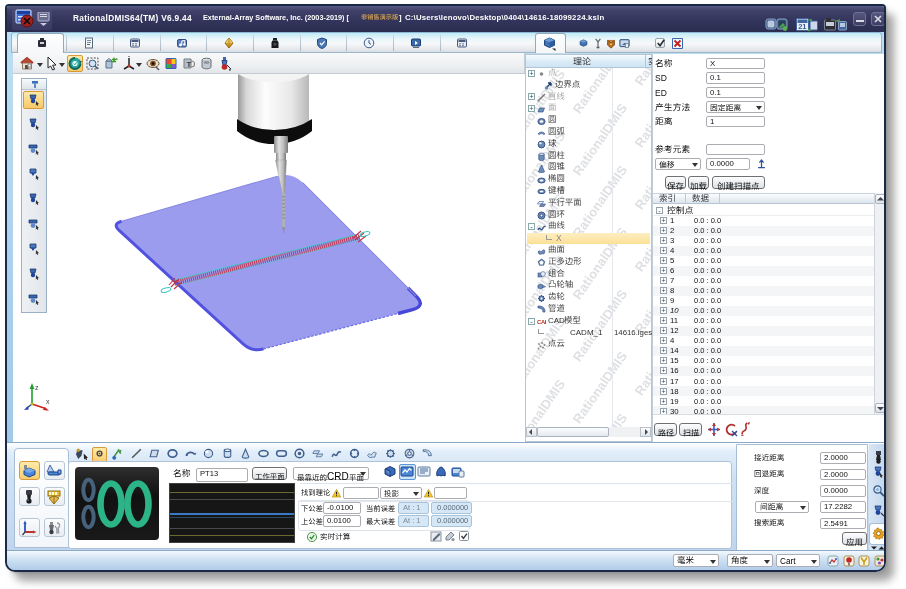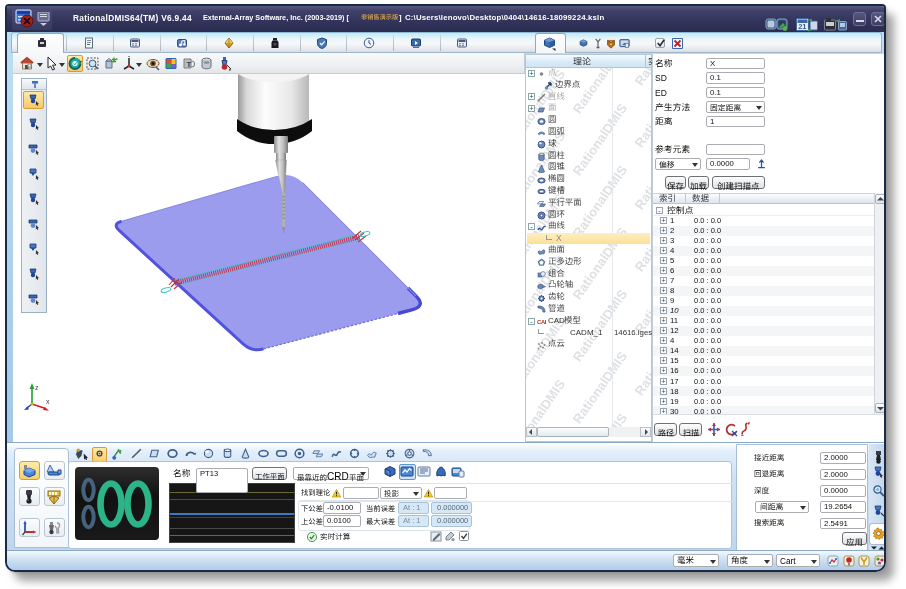--- a/index.html
+++ b/index.html
@@ -1001,21 +1001,21 @@
 <div style="position:absolute;left:0;top:33px;width:100%;height:1px;background:#2a4a6a"></div>
 <div style="position:absolute;left:0;top:44px;width:100%;height:1px;background:#4a4a4a"></div>
 <div style="position:absolute;left:0;top:51px;width:100%;height:1px;background:#6a6a2e"></div>
 </div>
       <svg style="position:absolute;left:166.0px;top:463.0px;overflow:visible" width="17.6" height="11.0">
         <g transform="translate(0,7.44) scale(0.00880,-0.00880)" fill="#000">
           <use href="#g42" x="0"></use>
           <use href="#g43" x="1000"></use>
         </g>
       </svg>
-      <div style="position:absolute;left:189px;top:461.5px;width:52px;height:25px;background:#fff;border:1px solid #abadb3;border-radius:2px;font-size:7.6px;color:#111;line-height:10.5px;padding-left:3px;white-space:nowrap;overflow:hidden;">PT13</div>
+      <div style="position:absolute;left:189px;top:461.5px;width:52px;height:14px;background:#fff;border:1px solid #abadb3;border-radius:2px;font-size:7.6px;color:#111;line-height:10.5px;padding-left:3px;white-space:nowrap;overflow:hidden;">PT13</div>
       <div style="position:absolute;left:245px;top:460.5px;width:35px;height:13px;background:linear-gradient(#fefefe,#eef0f2 45%,#dfe3e7);border:1px solid #707070;border-radius:3px;text-align:center;"><svg style="overflow:visible;vertical-align:-0.5px" width="29.6" height="8.9">
           <g transform="translate(0,6.25) scale(0.00740,-0.00740)" fill="#000">
             <use href="#g74" x="0"></use>
             <use href="#g75" x="1000"></use>
             <use href="#g24" x="2000"></use>
             <use href="#g15" x="3000"></use>
           </g>
         </svg></div>
       <div style="position:absolute;left:286px;top:460.5px;width:76px;height:13px;background:#fff;border:1px solid #abadb3;border-radius:2px;">
         <div style="white-space:nowrap;padding:1.5px 0 0 3px"><svg style="overflow:visible;vertical-align:0.0px" width="30.0" height="9.0">
@@ -1175,21 +1175,21 @@
       <div style="position:absolute;left:748px;top:494.5px;width:54px;height:12px;background:#fff;border:1px solid #abadb3;border-radius:2px;">
         <svg style="position:absolute;left:4.0px;top:1.8px;overflow:visible" width="23.4" height="9.8">
           <g transform="translate(0,6.59) scale(0.00780,-0.00780)" fill="#000">
             <use href="#g100" x="0"></use>
             <use href="#g50" x="1000"></use>
             <use href="#g51" x="2000"></use>
           </g>
         </svg>
         <div style="position:absolute;right:2px;top:4px;width:0;height:0;border-left:3.5px solid transparent;border-right:3.5px solid transparent;border-top:4px solid #333"></div>
       </div>
-      <div style="position:absolute;left:813px;top:495px;width:46px;height:11.5px;background:#fff;border:1px solid #abadb3;border-radius:2px;font-size:7.8px;color:#111;line-height:10.5px;padding-left:3px;white-space:nowrap;overflow:hidden;">19.2654</div>
+      <div style="position:absolute;left:813px;top:495px;width:46px;height:11.5px;background:#fff;border:1px solid #abadb3;border-radius:2px;font-size:7.8px;color:#111;line-height:10.5px;padding-left:3px;white-space:nowrap;overflow:hidden;">17.2282</div>
       <svg style="position:absolute;left:747.0px;top:513.0px;overflow:visible" width="30.4" height="9.5">
         <g transform="translate(0,6.42) scale(0.00760,-0.00760)" fill="#000">
           <use href="#g101" x="0"></use>
           <use href="#g66" x="1000"></use>
           <use href="#g50" x="2000"></use>
           <use href="#g51" x="3000"></use>
         </g>
       </svg>
       <div style="position:absolute;left:813px;top:511.5px;width:46px;height:11.5px;background:#fff;border:1px solid #abadb3;border-radius:2px;font-size:7.8px;color:#111;line-height:10.5px;padding-left:3px;white-space:nowrap;overflow:hidden;">2.5491</div>
       <div style="position:absolute;left:835px;top:526px;width:25px;height:13px;background:linear-gradient(#fefefe,#eef0f2 45%,#dfe3e7);border:1px solid #707070;border-radius:3px;text-align:center;"><svg style="overflow:visible;vertical-align:-1.0px" width="17.0" height="10.2">

